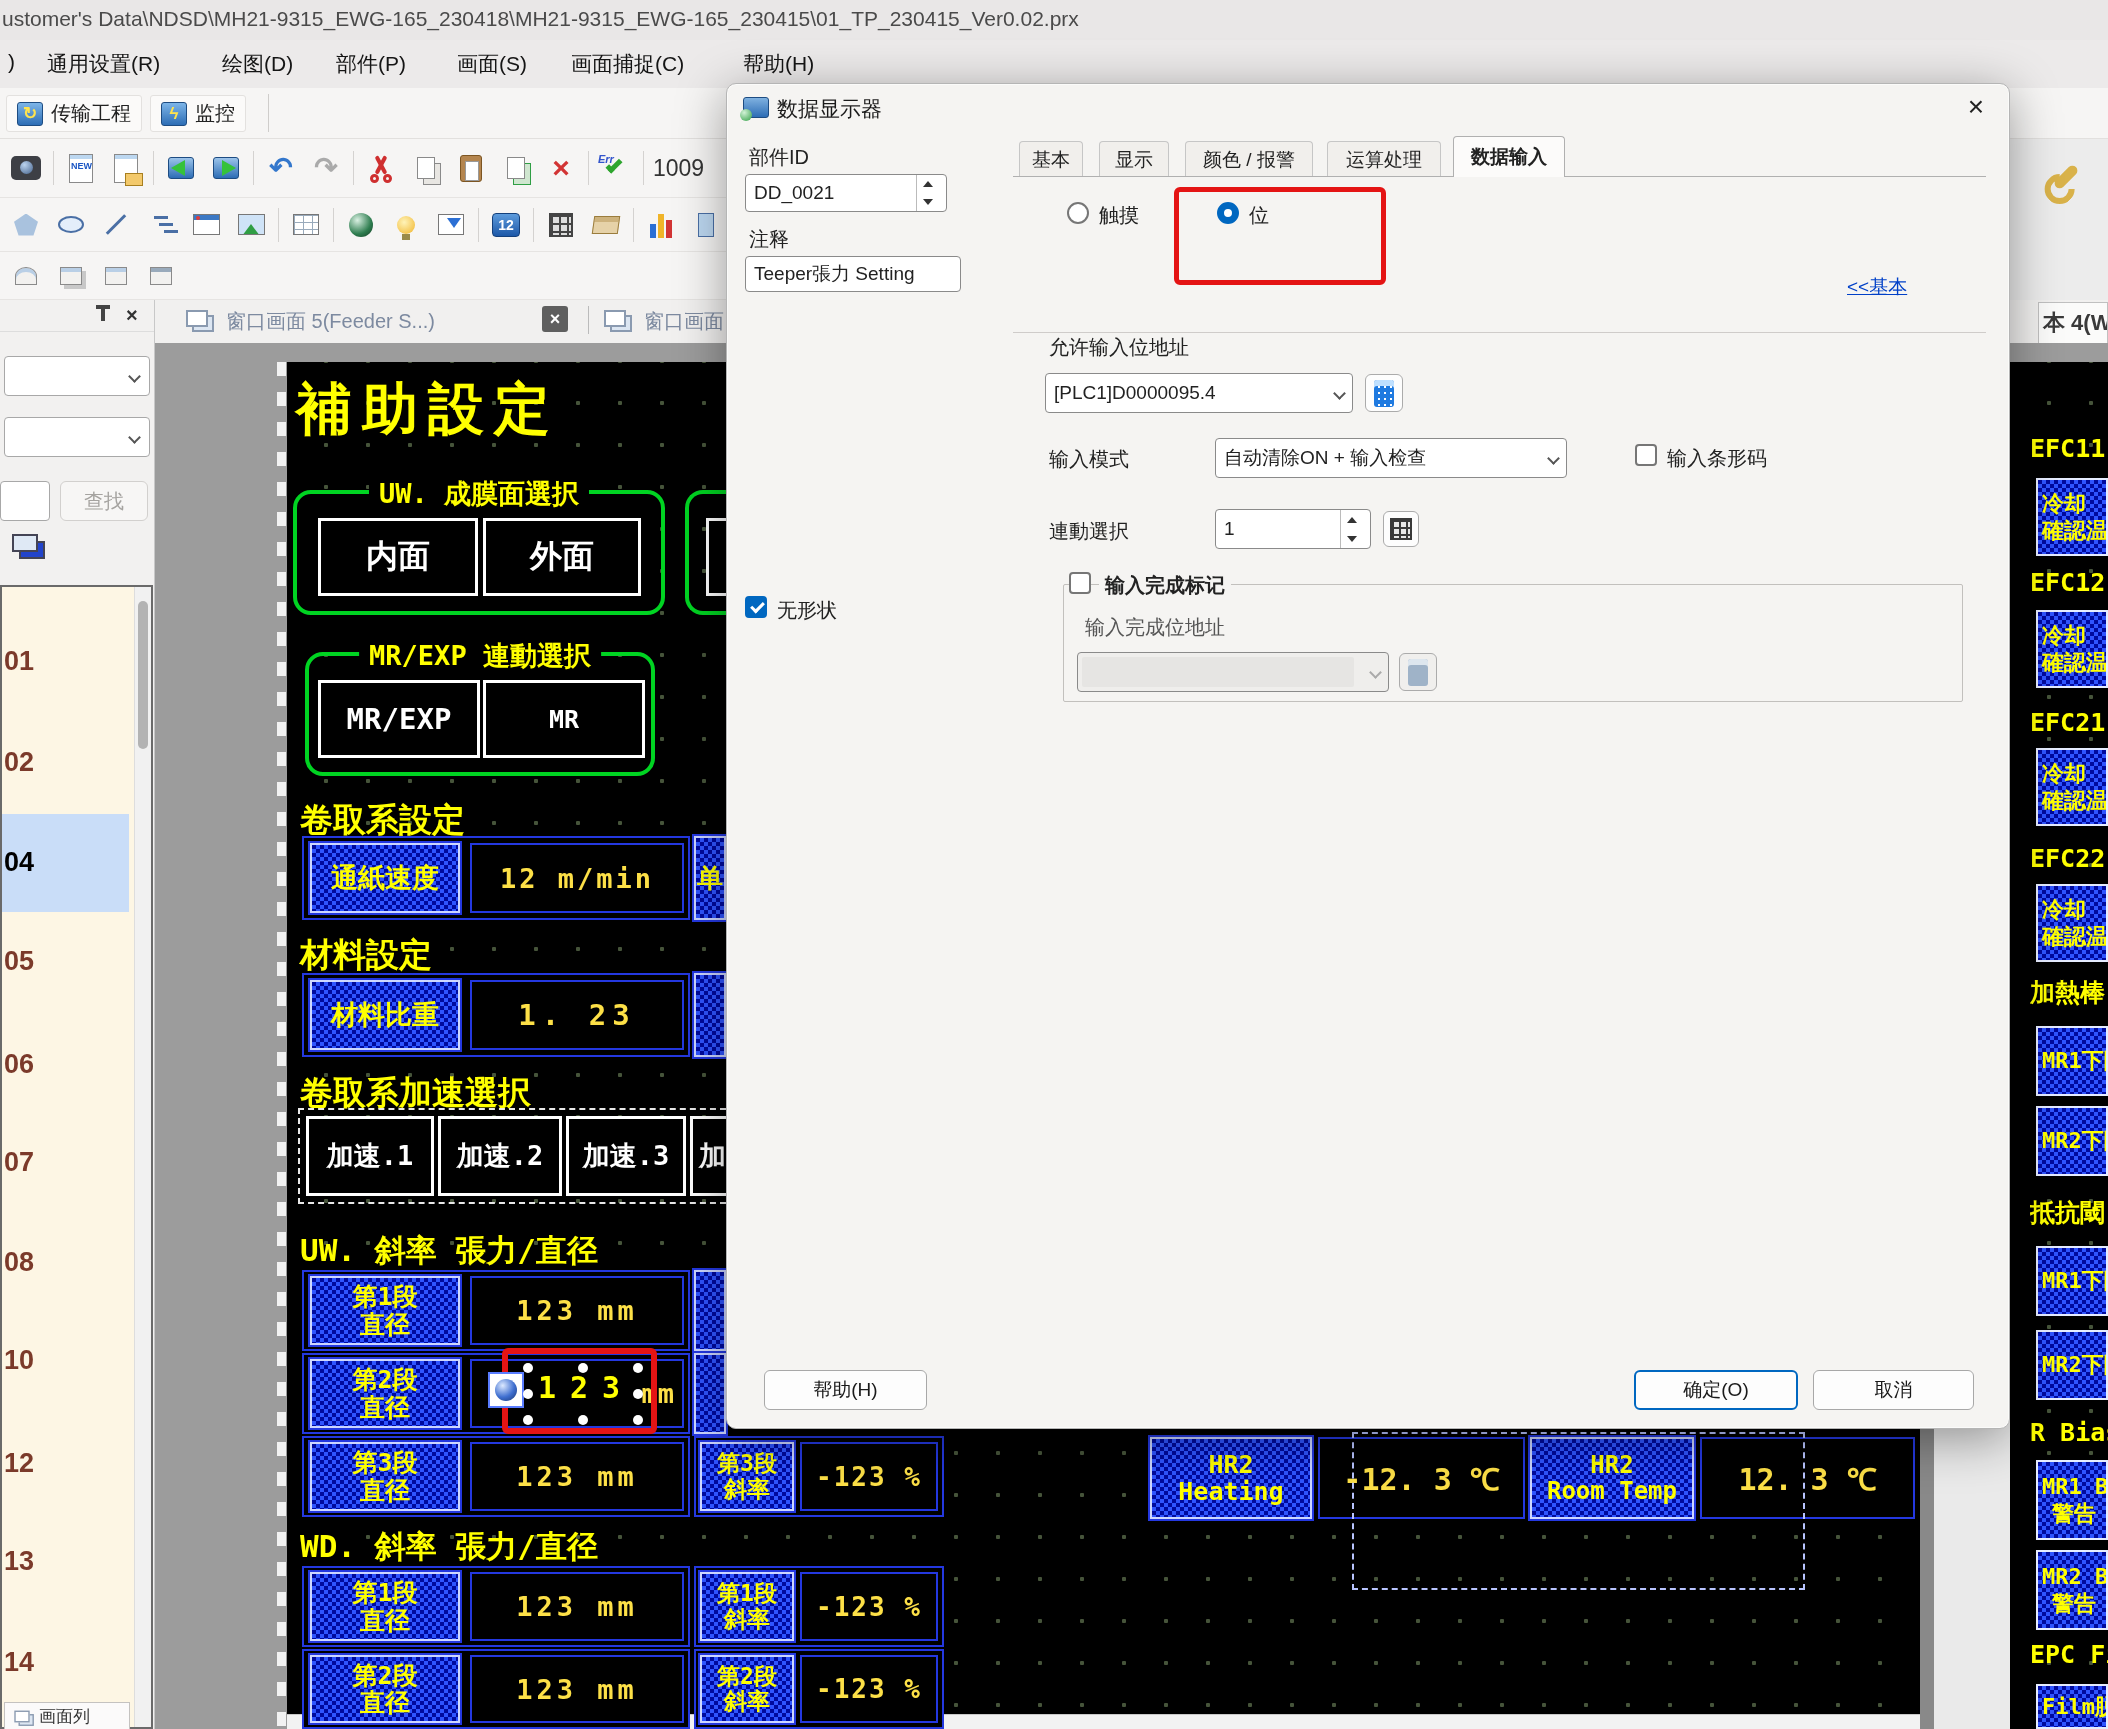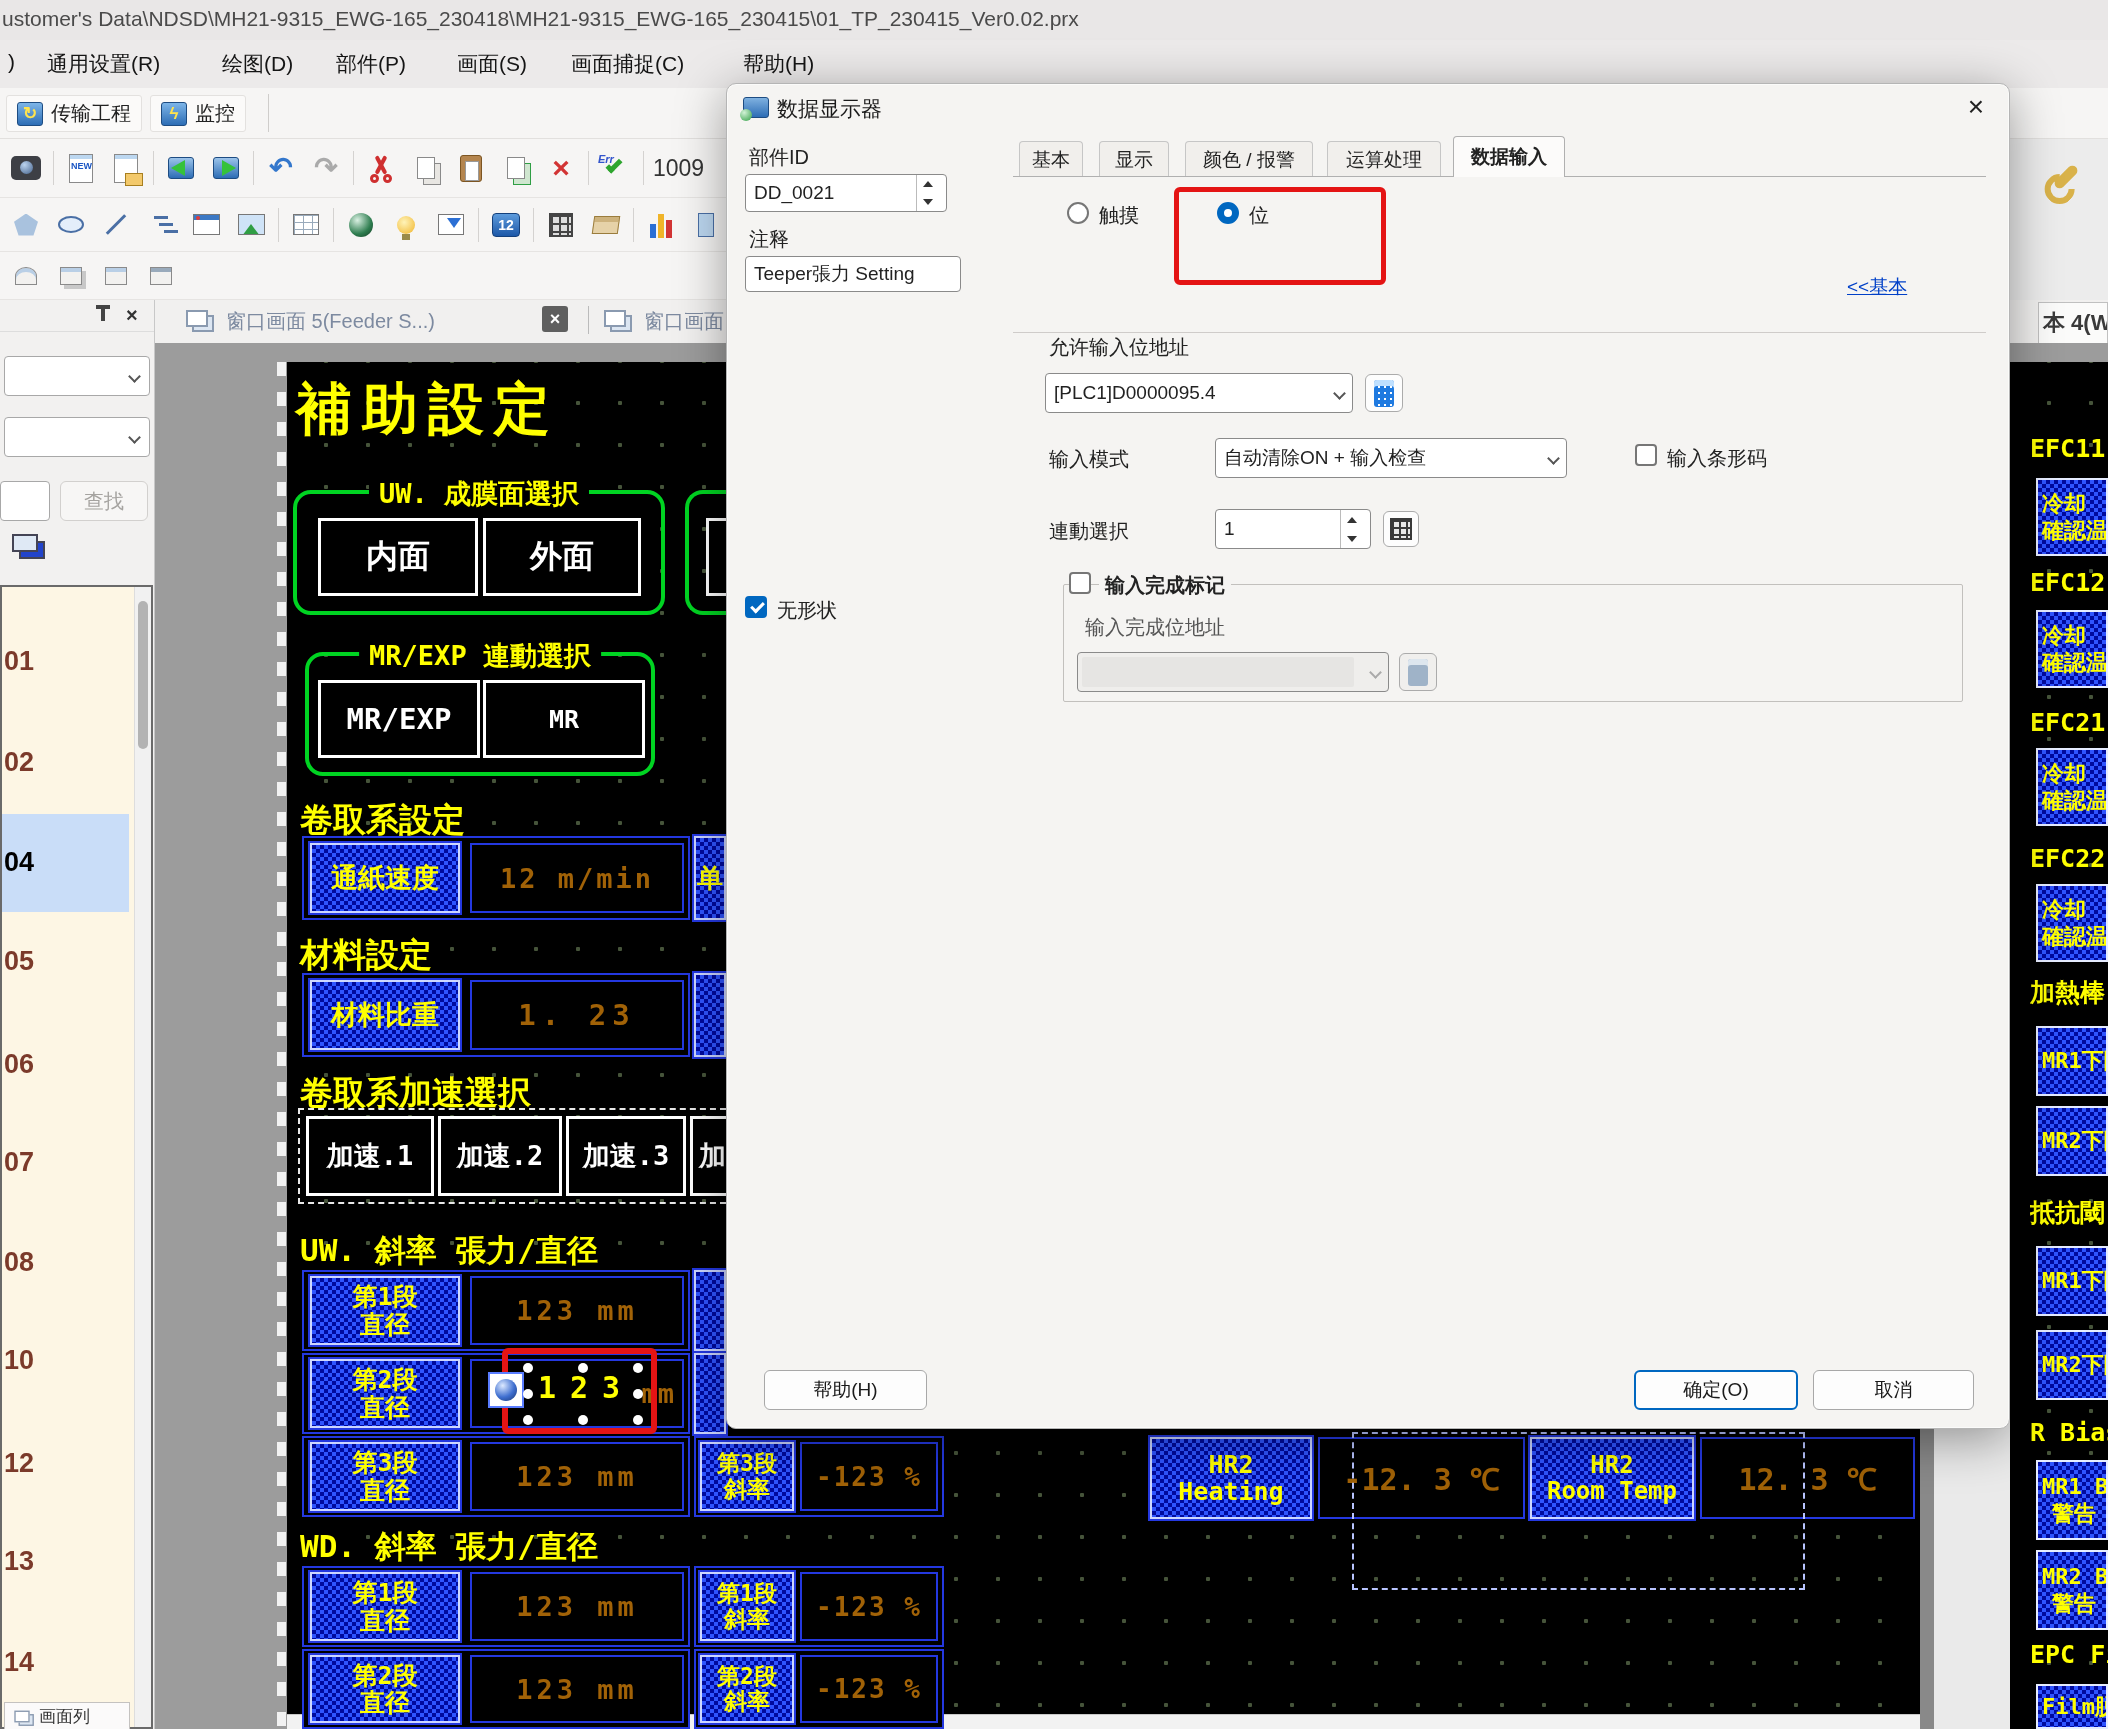--- a/index.html
+++ b/index.html
@@ -99,21 +99,21 @@
   .tabclose{position:absolute;width:26px;height:26px;background:#5f5f5f;border-radius:3px;color:#fff;font-size:18px;font-weight:bold;display:flex;align-items:center;justify-content:center;}
   .righttab{position:absolute;left:2038px;top:302px;width:70px;height:41px;background:#fbfbfa;border:1px solid #c0c0c0;border-bottom:none;display:flex;align-items:center;font-size:22px;font-weight:bold;color:#3a3a3a;overflow:hidden;white-space:nowrap;padding-left:4px;}
 
   .canvas{position:absolute;background:#000;background-image:radial-gradient(#46543a 2px,transparent 2.5px);background-size:42px 42px;background-position:18px 20px;}
   .edgedash{position:absolute;left:277px;top:362px;width:9px;height:1367px;background:repeating-linear-gradient(180deg,#f2f2f2 0 14px,#9c9c9c 14px 30px);}
   .hscroll{position:absolute;left:287px;top:1714px;width:1633px;height:15px;background:#f2f2f2;border-top:1px solid #c9c9c9;}
   .ytxt{position:absolute;color:#ffff00;font-family:"DejaVu Sans Mono",monospace;font-weight:bold;white-space:nowrap;}
   .chkbg{background-color:#000a9e;background-image:linear-gradient(45deg,#2f54ff 25%,transparent 25%,transparent 75%,#2f54ff 75%),linear-gradient(45deg,#2f54ff 25%,transparent 25%,transparent 75%,#2f54ff 75%);background-size:8px 8px;background-position:0 0,4px 4px;}
   .hrow{position:absolute;border:2px solid #2438e0;background:#000;}
   .hlab{position:absolute;border:2px solid #cdd6ff;outline:2px solid #2438e0;color:#ffff00;font-family:"DejaVu Sans Mono",monospace;font-weight:bold;display:flex;flex-direction:column;align-items:center;justify-content:center;line-height:1.1;text-align:center;}
-  .hval{position:absolute;border:2px solid #2438e0;background:#000;color:#a16207;font-family:"DejaVu Sans Mono",monospace;font-weight:bold;display:flex;align-items:center;justify-content:center;white-space:nowrap;}
+  .hval{position:absolute;border:2px solid #2438e0;background:#000;color:#fde047;font-family:"DejaVu Sans Mono",monospace;font-weight:bold;display:flex;align-items:center;justify-content:center;white-space:nowrap;}
   .ggrp{position:absolute;border:4px solid #00d422;border-radius:18px;}
   .glab{position:absolute;top:-18px;left:50%;transform:translateX(-50%);background:#000;padding:0 10px;color:#ffff00;font-family:"DejaVu Sans Mono",monospace;font-weight:bold;font-size:27px;white-space:nowrap;}
   .wbtn{position:absolute;border:3px solid #fff;background:#000;color:#fff;font-family:"DejaVu Sans Mono",monospace;font-weight:bold;display:flex;align-items:center;justify-content:center;white-space:nowrap;}
   .marq{position:absolute;border:2px dashed #e8e8e8;}
   .marq2{position:absolute;border:2px dashed #b8c4ff;}
   .redbox{position:absolute;border:6px solid #e41414;border-radius:6px;z-index:6;}
   .handle{position:absolute;width:10px;height:10px;border-radius:50%;background:#fff;z-index:7;}
   .sphico{position:absolute;width:36px;height:36px;background:#fff;border:2px solid #5a7dff;z-index:7;}
   .sphico::after{content:"";position:absolute;left:5px;top:5px;width:22px;height:22px;border-radius:50%;background:radial-gradient(circle at 35% 30%,#dce9ff,#3f6fd0 55%,#16336e);}
 

